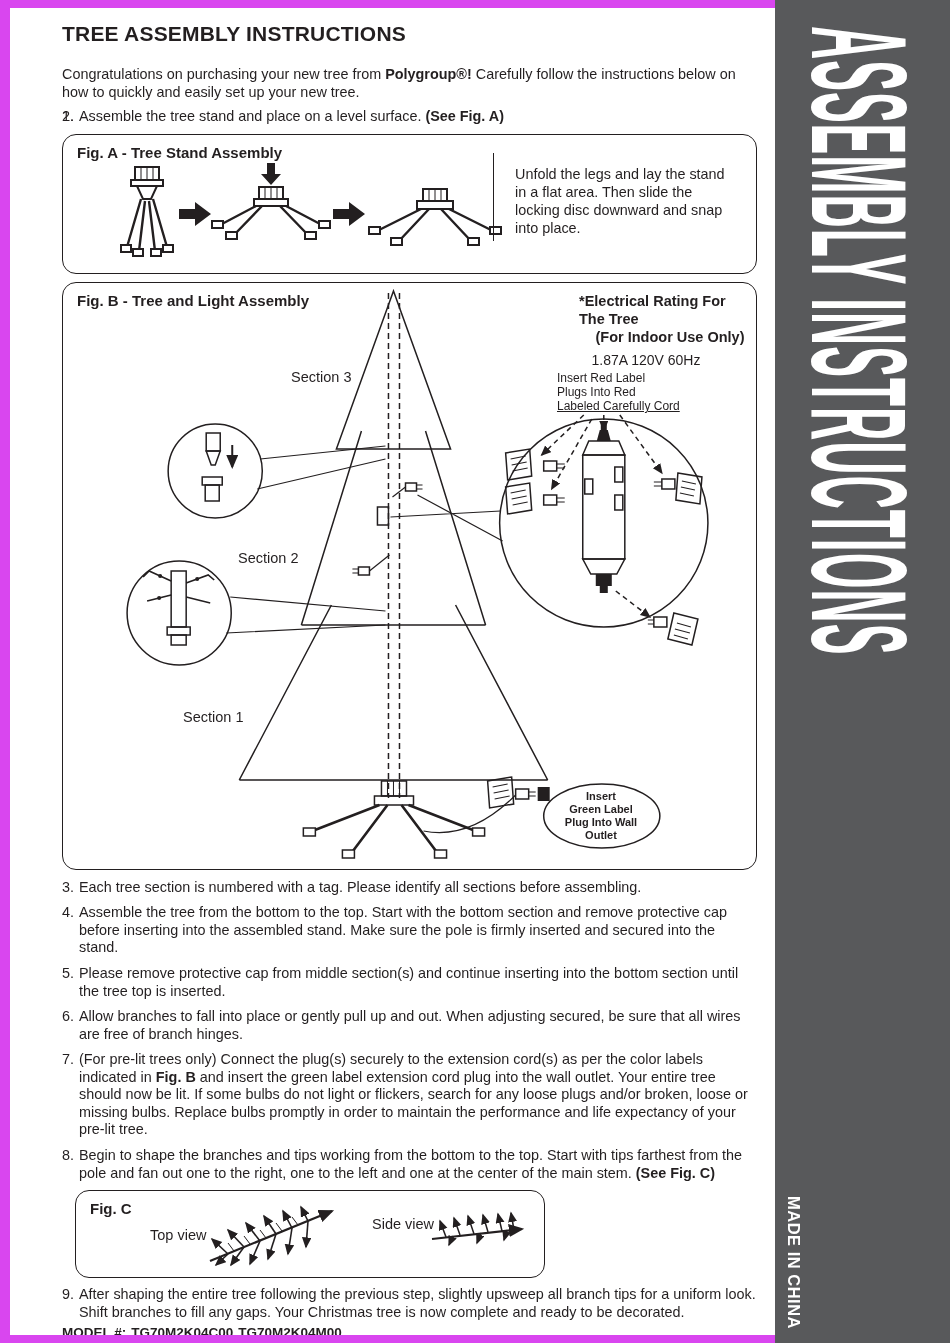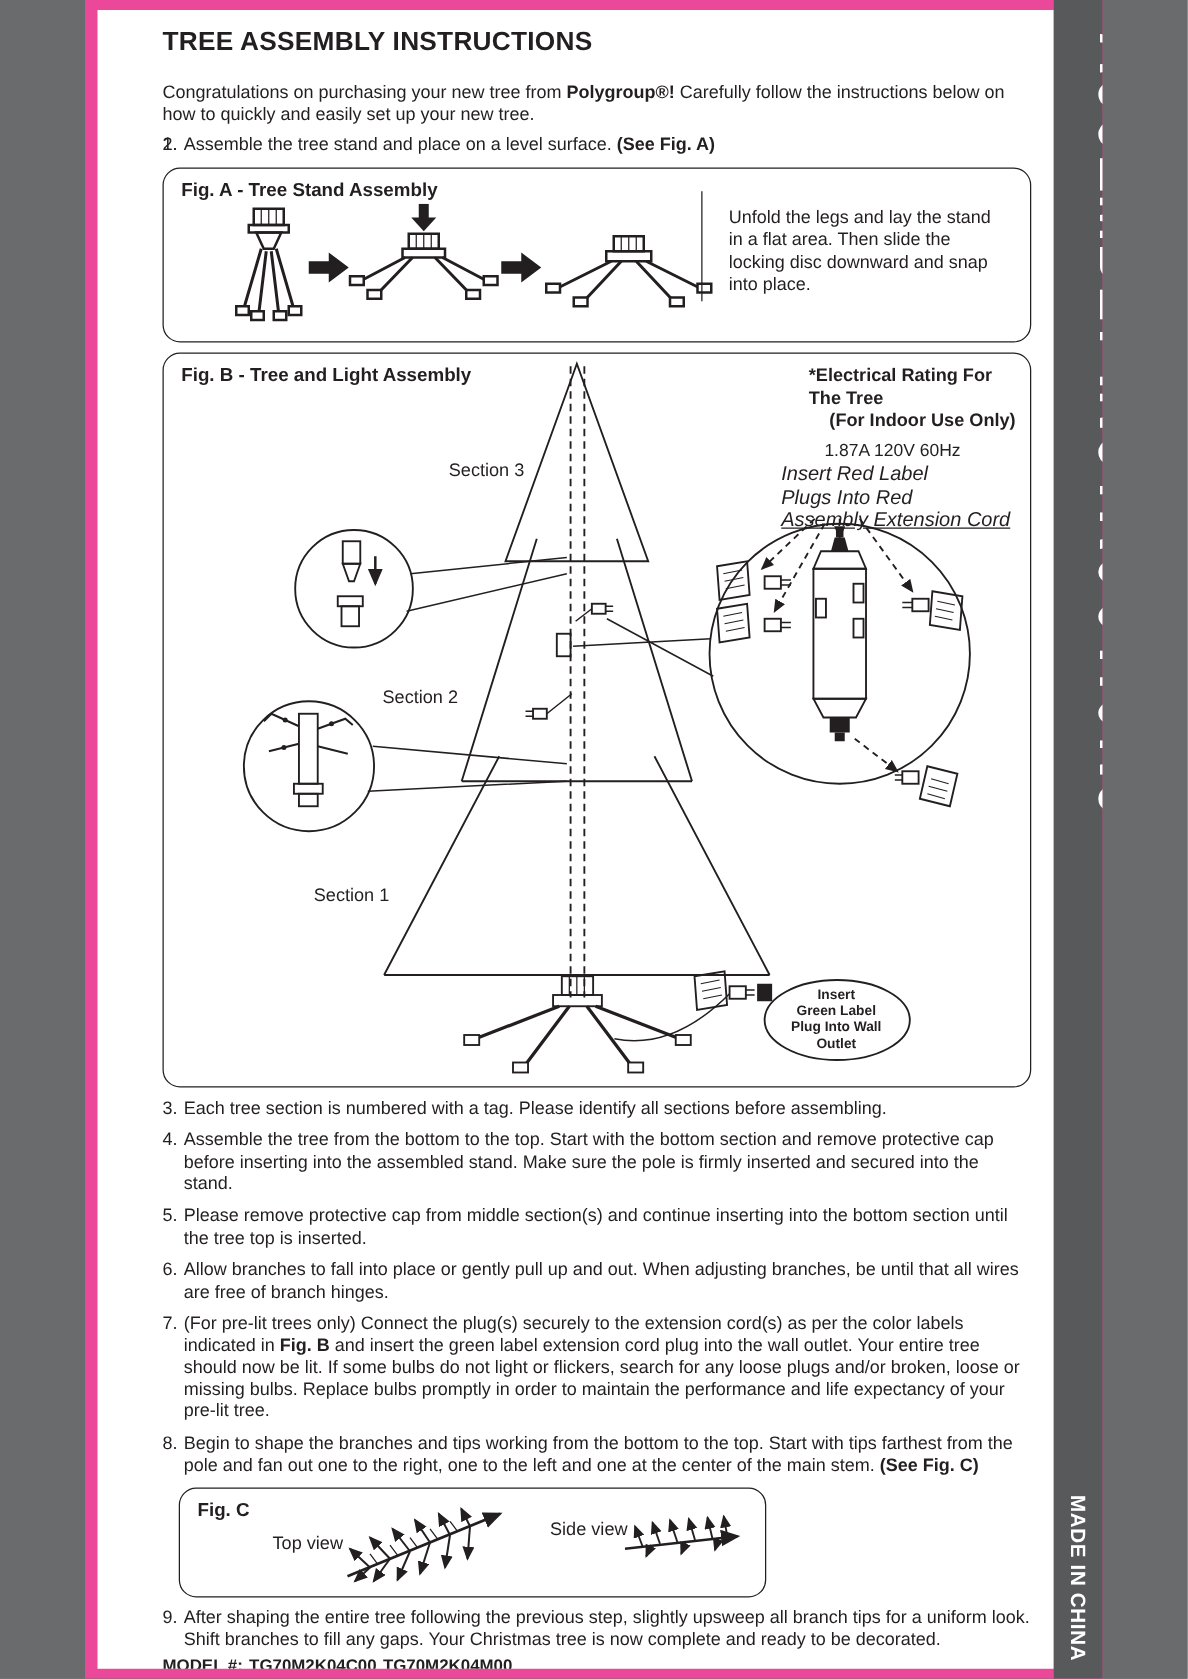--- a/index.html
+++ b/index.html
@@ -1,18 +1,18 @@
 <!DOCTYPE html>
 <html><head>
 <meta charset="utf-8">
 <style>
   * { margin:0; padding:0; box-sizing:border-box; }
   html,body { background:#6a6b6d; }
   body { font-family:"Liberation Sans", sans-serif; }
-  .canvas { position:relative; width:814px; height:1343px; background:#ec4899; overflow:hidden; margin:0 auto; }
+  .canvas { position:relative; width:950px; height:1343px; background:#d946ef; overflow:hidden; margin:0 auto; }
   .page { position:absolute; left:10px; top:8px; width:765px; height:1327px; background:#ffffff; color:#231f20; padding:14px 18px 0 52px; overflow:hidden; }
 
   .doc-title { font-size:21px; font-weight:bold; letter-spacing:.2px; }
   .intro { font-size:14.4px; line-height:1.22; margin-top:20px; margin-bottom:7px; }
   .step { position:relative; padding-left:17px; font-size:14.4px; line-height:1.22; margin-bottom:8px; }
   .step .num { position:absolute; left:0; top:0; }
   .step.tight { margin-bottom:2px; }
   b { font-weight:bold; }
 
   .figbox { position:relative; border:1.6px solid #231f20; border-radius:14px; background:#fff; }
@@ -26,21 +26,21 @@
   .figb { height:588px; margin-bottom:9px; }
   .figb-svg { position:absolute; left:0; top:0; width:100%; height:100%; }
   .figb-elec { position:absolute; left:468px; top:9px; width:220px; font-size:14.5px; line-height:1.25; }
   .figb-elec .b { font-weight:bold;margin-left:48px; }
   .figb-elec .ind { padding-left:10px;text-align:center; }
   .figb-elec .rating { margin-top:6px; font-size:14px; }
   .sec-label { position:absolute; font-size:14.5px; }
   .sec3 { left:228px; top:86px; }
   .sec2 { left:175px; top:267px; }
   .sec1 { left:120px; top:426px; }
-  .red-note { position:absolute; left:494px; top:88px; font-size:16px; line-height:1.18;font-style:italic; }
+  .red-note { position:absolute; left:494px; top:88px; font-size:12px; line-height:1.18; }
   .red-note .u { text-decoration:underline; }
   .green-note { position:absolute; left:481px; top:507px; width:114px; font-size:11px; font-weight:bold; line-height:1.2; text-align:center; }
 
   .figc { width:470px; height:88px; margin:0 0 8px 13px; }
   .figc-label { position:absolute; font-size:14.5px; }
   .figc-top-label { left:74px; top:36px;text-align:center; }
   .figc-side-label { left:296px; top:25px; }
   .figc-svg1 { position:absolute; left:128px; top:6px; }
   .figc-svg2 { position:absolute; left:352px; top:12px; }
 
@@ -250,21 +250,21 @@
         <div class="b">*Electrical Rating For The Tree</div>
         <div class="b ind">(For Indoor Use Only)</div>
         <div class="ind rating">1.87A 120V 60Hz</div>
       </div>
       <div class="sec-label sec3">Section 3</div>
       <div class="sec-label sec2">Section 2</div>
       <div class="sec-label sec1">Section 1</div>
       <div class="red-note">
         <div>Insert Red Label</div>
         <div>Plugs Into Red</div>
-        <div class="u">Assembly Extension Cord</div>
+        <div class="u">Labeled Carefully Cord</div>
       </div>
       <div class="green-note">
         <div>Insert</div>
         <div>Green Label</div>
         <div>Plug Into Wall</div>
         <div>Outlet</div>
       </div>
     </div>
 
     <div class="step">
@@ -274,21 +274,21 @@
     <div class="step">
       <span class="num">4.</span>
       <span><span>Assemble the tree from the bottom to the top. Start with the bottom section and remove protective cap before inserting into the assembled stand. Make sure the pole is firmly inserted and secured into the stand.</span></span>
     </div>
     <div class="step">
       <span class="num">5.</span>
       <span><span>Please remove protective cap from middle section(s) and continue inserting into the bottom section until the tree top is inserted.</span></span>
     </div>
     <div class="step">
       <span class="num">6.</span>
-      <span><span>Allow branches to fall into place or gently pull up and out. When adjusting branches, be until that all wires are free of branch hinges.</span></span>
+      <span><span>Allow branches to fall into place or gently pull up and out. When adjusting secured, be sure that all wires are free of branch hinges.</span></span>
     </div>
     <div class="step">
       <span class="num">7.</span>
       <span><span>(For pre-lit trees only) Connect the plug(s) securely to the extension cord(s) as per the color labels indicated in </span><b>Fig. B</b><span> and insert the green label extension cord plug into the wall outlet. Your entire tree should now be lit. If some bulbs do not light or flickers, search for any loose plugs and/or broken, loose or missing bulbs. Replace bulbs promptly in order to maintain the performance and life expectancy of your pre-lit tree.</span></span>
     </div>
     <div class="step">
       <span class="num">8.</span>
       <span><span>Begin to shape the branches and tips working from the bottom to the top. Start with tips farthest from the pole and fan out one to the right, one to the left and one at the center of the main stem. </span><b>(See Fig. C)</b></span>
     </div>
 

